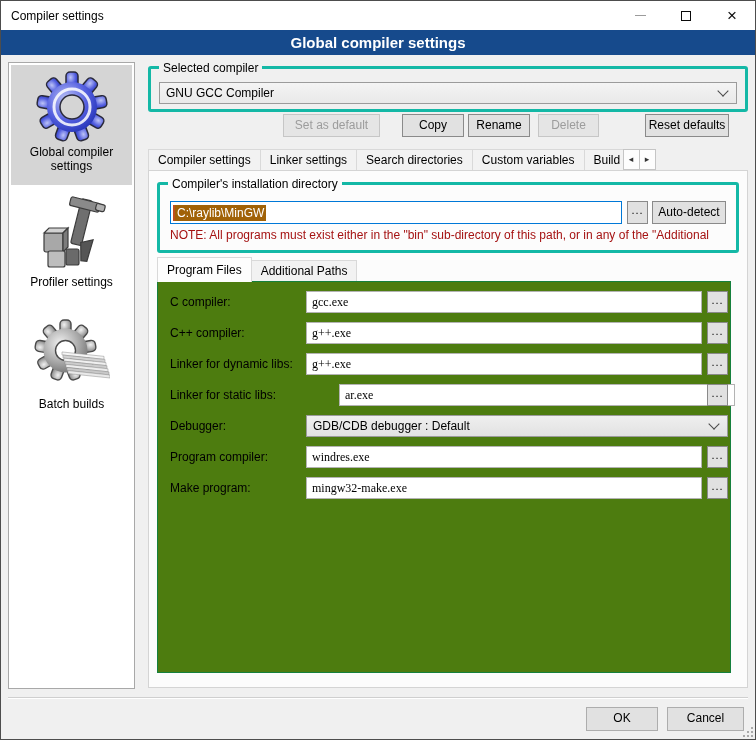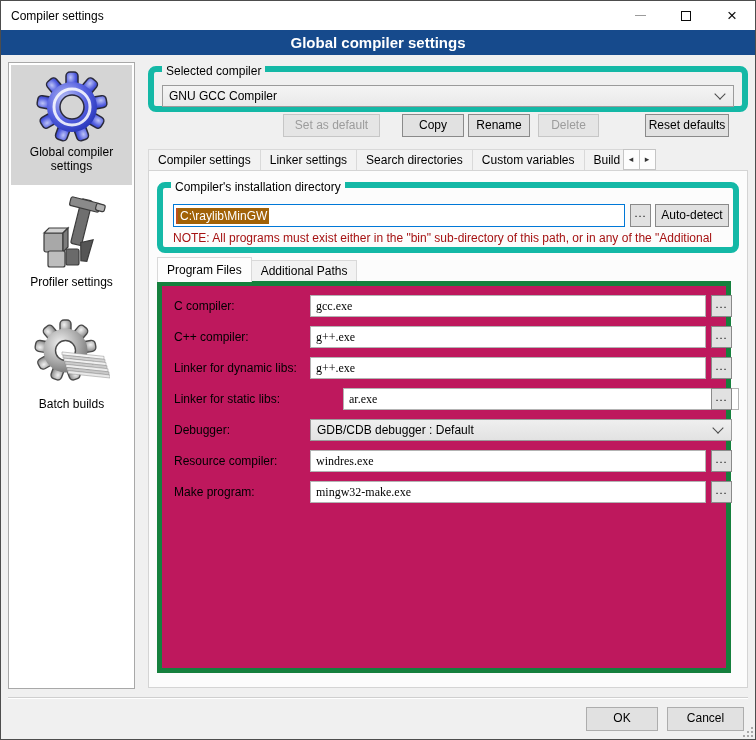--- a/index.html
+++ b/index.html
@@ -20,21 +20,21 @@
   .banner { position:absolute; left:1px; top:30px; right:1px; height:25px; background:#164a8c; color:#fff; font-weight:bold; font-size:15px; text-align:center; line-height:25px; }
 
   
   .sidebar { position:absolute; left:8px; top:62px; width:127px; height:627px; background:#ffffff; border:1px solid #a8a8a8; }
   .side-item { position:absolute; left:2px; right:2px; text-align:center; cursor:default; }
   .side-item.sel { background:#d5d5d5; }
   .side-item .icn { display:block; margin:6px auto 2px auto; }
   .side-label { font-size:12px; line-height:14px; padding-bottom:4px; }
 
   
-  .groupbox { position:absolute; border:6px solid #14b8a6; border-radius:8px; }
+  .groupbox { position:absolute; border:3px solid #14b8a6; border-radius:3px; }
   .groupbox > .glabel { position:absolute; top:-8px; left:8px; background:inherit; padding:0 4px; font-size:12px; }
   .gb-gray { background:#f0f0f0; }
   .gb-page { background:#fcfcfc; }
 
   
   .btn { display:inline-block; background:#e1e1e1; border:1px solid #8a8a8a; font-size:12px; text-align:center; line-height:20px; height:23px; cursor:default; }
   .btn.dim { border-color:#c6c6c6; color:#9c9c9c; background:#e5e5e5; }
   .btn.soft { border-color:#adadad; }
 
   
@@ -45,21 +45,21 @@
   
   .tabstrip { position:absolute; display:flex; align-items:flex-end; height:24px; }
   .tab { height:22px; line-height:21px; padding:0 9px; background:#f2f2f2; border:1px solid #d9d9d9; border-bottom:none; margin-right:-1px; white-space:nowrap; }
   .tab.active { background:#fdfdfd; height:25px; line-height:24px; position:relative; z-index:3; }
   .tab.clip { width:40px; overflow:hidden; padding-right:0; }
   .tab-arrows { display:flex; margin-left:1px; margin-bottom:1px; }
   .arrow-btn { width:17px; height:21px; border:1px solid #c5c5c5; background:#fdfdfd; margin-left:-1px; text-align:center; line-height:19px; font-size:9px; color:#333; }
 
   
   .page { position:absolute; border:1px solid #d4d4d4; background:#fcfcfc; z-index:2; }
-  .page-inner { position:absolute; border:5px solid #15803d; background:#be185d; z-index:2; }
+  .page-inner { position:absolute; border:1px solid #15803d; background:#4d7c0f; z-index:2; }
 
   
   .field-label { position:absolute; left:12px; font-size:12px; line-height:22px; }
   .txt { position:absolute; height:22px; border:1px solid #b3b3b3; background:#fff; font-family:Liberation Serif, serif; font-size:12px; padding:0 5px; color:#000; }
   .browse { position:absolute; width:21px; height:22px; line-height:16px; font-size:11px; letter-spacing:1px; }
 
   
   .dirbox { position:absolute; left:10px; top:16px; width:452px; height:23px; border:1px solid #0078d7; background:#fff; display:flex; align-items:center; padding-left:2px; overflow:hidden; }
   .caret { width:2px; height:16px; background:#bf4f1f; flex:none; }
   .selected-text { background:#a16207; color:#fff; padding:1px 2px; white-space:nowrap; }
@@ -255,21 +255,21 @@
 
       <div>
         <span class="field-label" style="top:133px;">Debugger:</span>
         <div class="combo" style="left:148px; top:133px; width:422px; background:linear-gradient(#efefef,#e2e2e2);">
           <span class="ctext">GDB/CDB debugger : Default</span>
           <span class="chev"></span>
         </div>
       </div>
 
       <div>
-        <span class="field-label" style="top:164px;">Resource compiler:</span>
+        <span class="field-label" style="top:164px;">Program compiler:</span>
         <input class="txt" style="left: 148px; top: 164px; width: 396px;" value="windres.exe">
         <div class="btn browse" style="left:549px; top:164px;">...</div>
       </div>
 
       <div>
         <span class="field-label" style="top:195px;">Make program:</span>
         <input class="txt" style="left: 148px; top: 195px; width: 396px;" value="mingw32-make.exe">
         <div class="btn browse" style="left:549px; top:195px;">...</div>
       </div>
 

